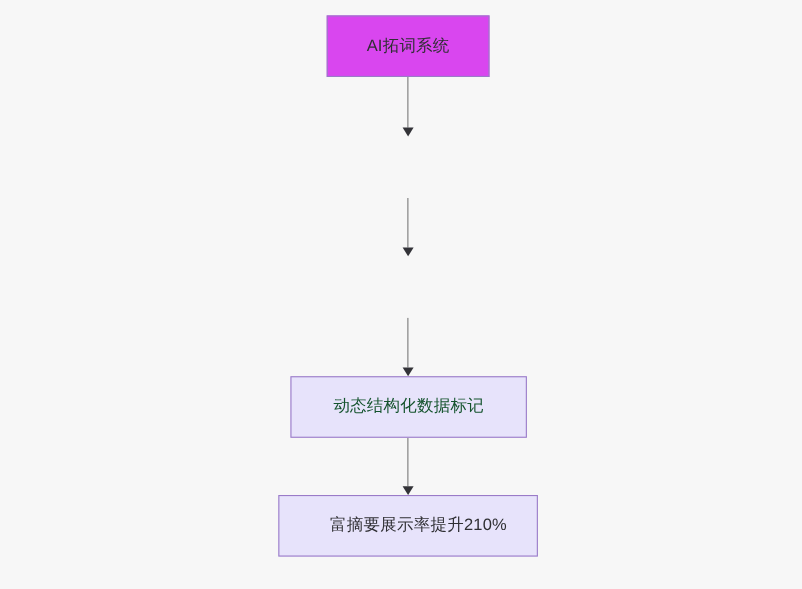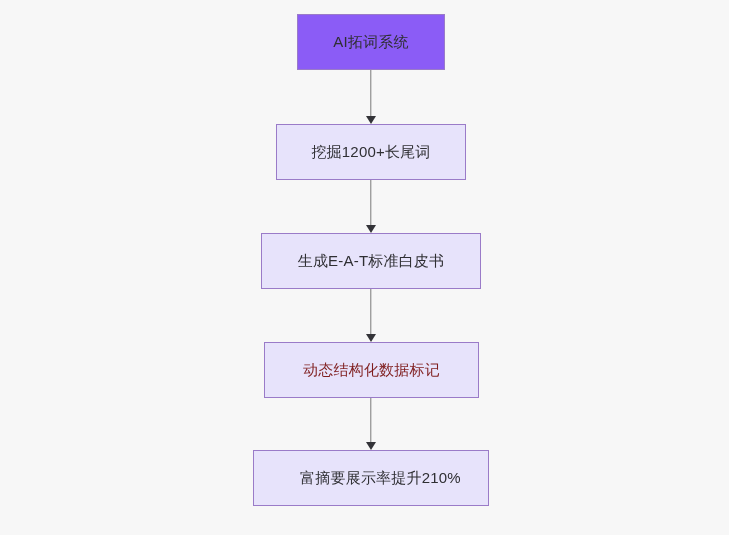--- a/index.html
+++ b/index.html
@@ -68,28 +68,22 @@
       <div class="edge-head" style="top: 45px; border-top-color: rgb(51, 51, 56);"></div>
     </div>
     <div class="edge" style="left: 371px; top: 289px; height: 53px;">
       <div class="edge-line" style="height: 45px; background: rgb(122, 122, 122);"></div>
       <div class="edge-head" style="top: 45px; border-top-color: rgb(51, 51, 56);"></div>
     </div>
     <div class="edge" style="left: 371px; top: 398px; height: 52px;">
       <div class="edge-line" style="height: 44px; background: rgb(122, 122, 122);"></div>
       <div class="edge-head" style="top: 44px; border-top-color: rgb(51, 51, 56);"></div>
     </div>
-    <div class="node" style="left: 297px; top: 14px; width: 148px; height: 56px; background: #8b5cf6; border-color: rgb(154, 123, 200); color: rgb(47, 47, 51);">
+    <div class="node" style="left: 297px; top: 14px; width: 148px; height: 56px; background: #d946ef; border-color: rgb(154, 123, 200); color: rgb(47, 47, 51);">
       <span>AI拓词系统</span>
     </div>
-    <div class="node" style="left: 276px; top: 124px; width: 190px; height: 56px; background: rgb(231, 227, 251); border-color: rgb(154, 123, 200); color: rgb(47, 47, 51);">
-      <span>挖掘1200+长尾词</span>
-    </div>
-    <div class="node" style="left: 261px; top: 233px; width: 220px; height: 56px; background: rgb(231, 227, 251); border-color: rgb(154, 123, 200); color: rgb(47, 47, 51);">
-      <span>生成E-A-T标准白皮书</span>
-    </div>
-    <div class="node" style="left: 264px; top: 342px; width: 215px; height: 56px; background: rgb(231, 227, 251); border-color: rgb(154, 123, 200); color: #7f1d1d;">
+    <div class="node" style="left: 264px; top: 342px; width: 215px; height: 56px; background: rgb(231, 227, 251); border-color: rgb(154, 123, 200); color: #14532d;">
       <span>动态结构化数据标记</span>
     </div>
     <div class="node" style="left: 253px; top: 450px; width: 236px; height: 56px; background: rgb(231, 227, 251); border-color: rgb(154, 123, 200); color: rgb(47, 47, 51); padding-left: 19px;">
       <span>富摘要展示率提升210%</span>
     </div>
   </div>
 
 </body></html>

